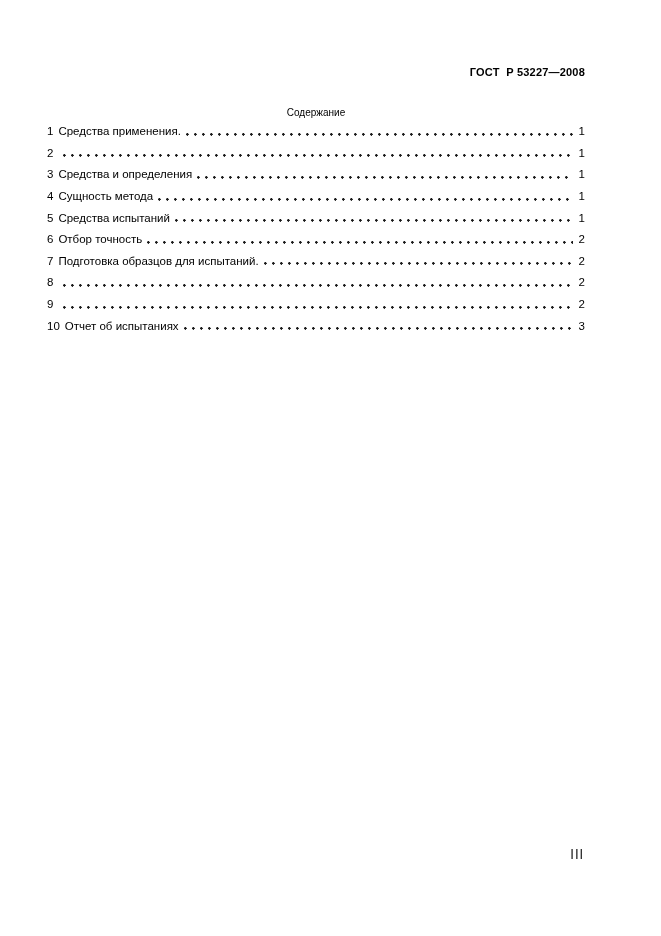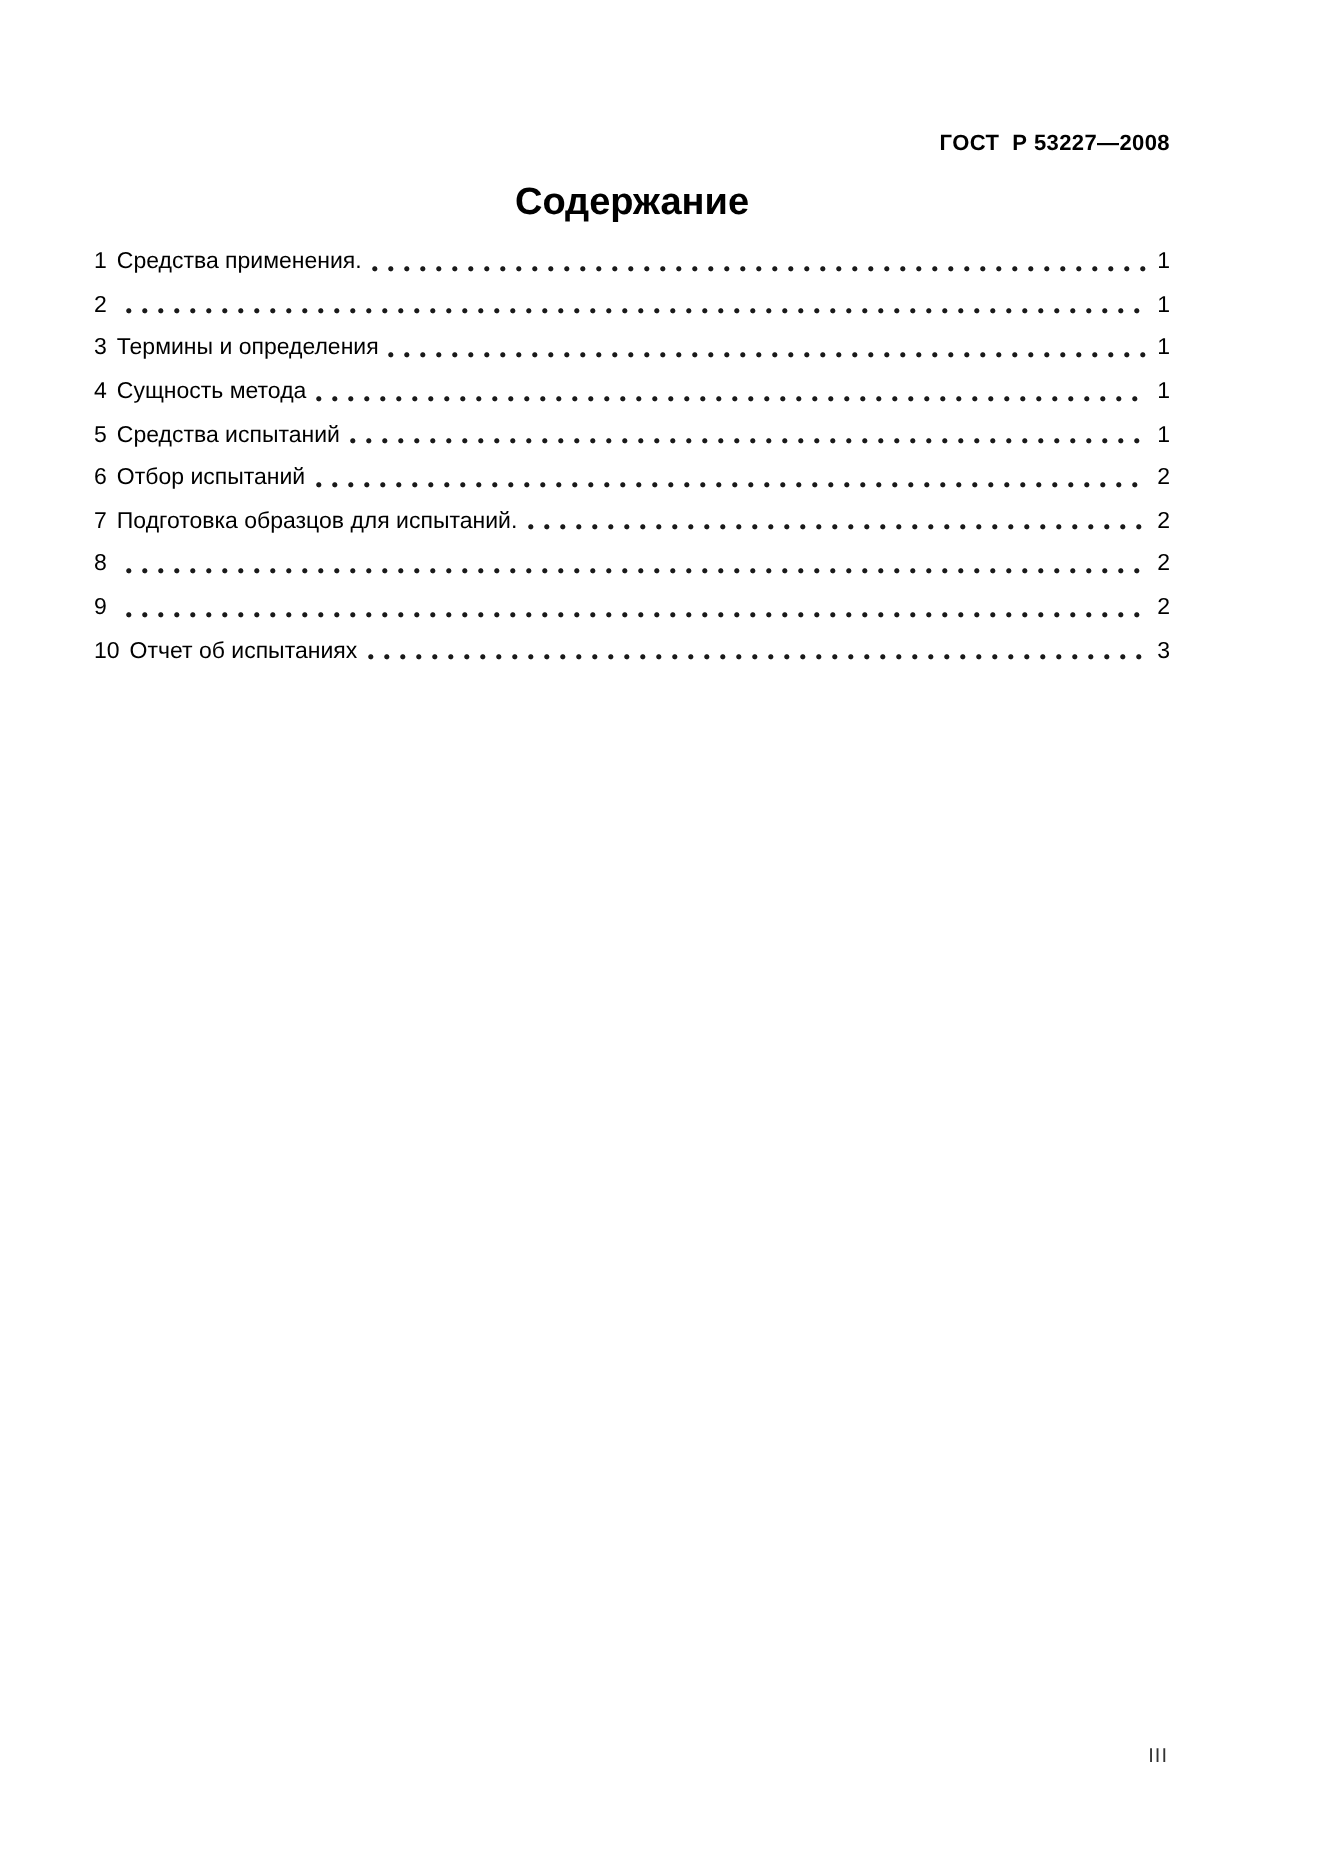--- a/index.html
+++ b/index.html
@@ -23,24 +23,24 @@
     font-size: 11px;
     font-weight: bold;
     white-space: pre;
     letter-spacing: 0.2px;
   }
   .toc-title {
     position: absolute;
     top: 91px;
     left: 47px;
     right: 76px;
-    margin: 0;
+    margin: 16px;
     text-align: center;
-    font-size: 19px;
-    font-weight: bold;
+    font-size: 10px;
+    font-weight: normal;
   }
   .toc {
     position: absolute;
     top: 121px;
     left: 47px;
     right: 76px;
   }
   .toc-row {
     display: flex;
     align-items: baseline;
@@ -68,24 +68,23 @@
   }
   .toc-page {
     flex: 0 0 auto;
     min-width: 8px;
     text-align: right;
   }
   .page-number {
     position: absolute;
     top: 845px;
     right: 77px;
-    font-size: 10px;
+    font-size: 15px;
     color: #333333;
     letter-spacing: 0.5px;
-    margin-top: 28px;
   }
 </style>
 </head>
 <body>
 
 <div class="page">
   <div class="doc-code">ГОСТ  Р 53227—2008</div>
 
   <h1 class="toc-title">Содержание</h1>
 
@@ -98,42 +97,42 @@
   </div>
 
   <div class="toc-row">
     <span class="toc-num">2</span>
     <span class="toc-leader"></span>
     <span class="toc-page">1</span>
   </div>
 
   <div class="toc-row">
     <span class="toc-num">3</span>
-    <span class="toc-text">Термины и определения</span>
+    <span class="toc-text">Средства и определения</span>
     <span class="toc-leader"></span>
     <span class="toc-page">1</span>
   </div>
 
   <div class="toc-row">
     <span class="toc-num">4</span>
     <span class="toc-text">Сущность метода</span>
     <span class="toc-leader"></span>
     <span class="toc-page">1</span>
   </div>
 
   <div class="toc-row">
     <span class="toc-num">5</span>
     <span class="toc-text">Средства испытаний</span>
     <span class="toc-leader"></span>
     <span class="toc-page">1</span>
   </div>
 
   <div class="toc-row">
     <span class="toc-num">6</span>
-    <span class="toc-text">Отбор испытаний</span>
+    <span class="toc-text">Отбор точность</span>
     <span class="toc-leader"></span>
     <span class="toc-page">2</span>
   </div>
 
   <div class="toc-row">
     <span class="toc-num">7</span>
     <span class="toc-text">Подготовка образцов для испытаний.</span>
     <span class="toc-leader"></span>
     <span class="toc-page">2</span>
   </div>

